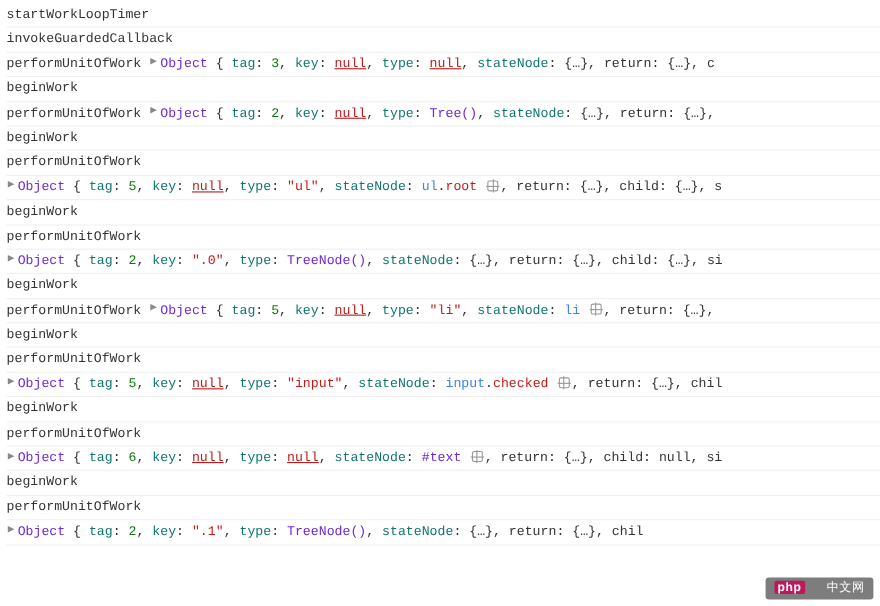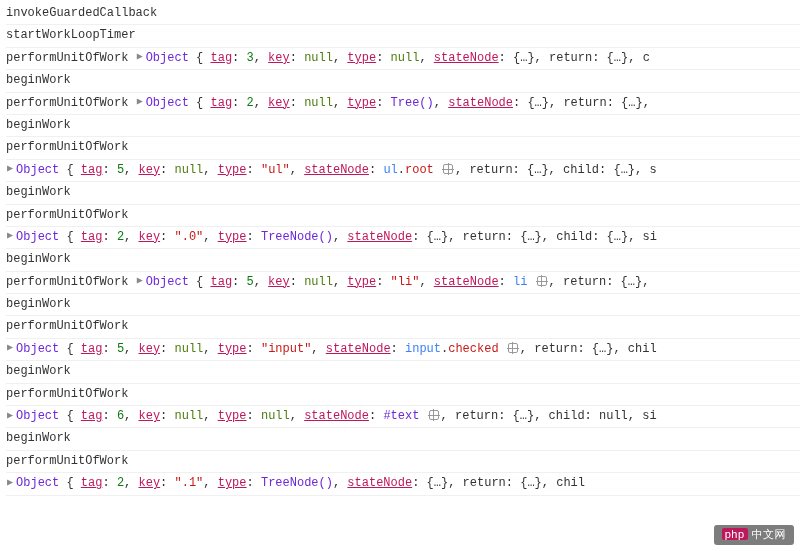--- a/index.html
+++ b/index.html
@@ -24,27 +24,27 @@
     }
     .msg { color: #333; }
     .arrow {
       color: #888;
       display:inline-block;
       font-size:10px;
       vertical-align: middle;
       margin: 0 3px 0 1px;
     }
     .k-obj   { color: #6d28d9; }
-    .k-null  { color: #4d7c0f; }
+    .k-null  { color: #b91c1c; text-decoration: underline; }
     .k-num   { color: #0b7a10; }
     .k-str   { color: #c41a16; }
     .k-text  { color: #333; }
     .k-dom1  { color: #3b82f6; }
     .k-dom2  { color: #c41a16; margin-top: 25px; }
-    .k-key   { color: #be185d; text-decoration: underline; }
+    .k-key   { color: #0f766e; }
     .pick {
       display:inline-block;
       width:10px; height:10px;
       border:1px solid #999;
       border-radius:2px;
       vertical-align:middle;
       margin:0 2px 1px 2px;
       position:relative;
     }
     .pick:before, .pick:after{
@@ -57,30 +57,30 @@
       right:6px; bottom:6px;
       background: rgba(102,102,102,0.85);
       color:#fff;
       font-family: "PingFang SC","Microsoft YaHei",sans-serif;
       font-size:11px;
       padding:2px 8px;
       border-radius:3px;
       letter-spacing:0.5px;
     }
     .watermark .p {
-      background:#be185d; color:#fff; font-weight:normal;
-      padding:0 3px; border-radius:2px; margin-right:4px;
+      background:#be185d; color:#fff; font-weight:bold;
+      padding:0 3px; border-radius:2px; margin-right:20px;
     }
   </style>
 </head>
 <body>
 
 <div id="log">
+    <div class="row"><span class="msg">startWorkLoopTimer</span></div>
     <div class="row"><span class="msg">invokeGuardedCallback</span></div>
-    <div class="row"><span class="msg">startWorkLoopTimer</span></div>
     <div class="row"><span class="msg">performUnitOfWork</span> <span><span class="arrow">▶</span><span class="k-obj">Object</span> <span class="k-text">{ </span><span class="k-key">tag</span><span class="k-text">: </span><span class="k-num">3</span><span class="k-text">, </span><span class="k-key">key</span><span class="k-text">: </span><span class="k-null">null</span><span class="k-text">, </span><span class="k-key">type</span><span class="k-text">: </span><span class="k-null">null</span><span class="k-text">, </span><span class="k-key">stateNode</span><span class="k-text">: </span><span class="k-text">{…}</span><span class="k-text">, return: {…}, c</span></span></div>
     <div class="row"><span class="msg">beginWork</span></div>
     <div class="row"><span class="msg">performUnitOfWork</span> <span><span class="arrow">▶</span><span class="k-obj">Object</span> <span class="k-text">{ </span><span class="k-key">tag</span><span class="k-text">: </span><span class="k-num">2</span><span class="k-text">, </span><span class="k-key">key</span><span class="k-text">: </span><span class="k-null">null</span><span class="k-text">, </span><span class="k-key">type</span><span class="k-text">: </span><span class="k-obj">Tree()</span><span class="k-text">, </span><span class="k-key">stateNode</span><span class="k-text">: </span><span class="k-text">{…}</span><span class="k-text">, return: {…}, </span></span></div>
     <div class="row"><span class="msg">beginWork</span></div>
     <div class="row"><span class="msg">performUnitOfWork</span></div>
     <div class="row"><span><span class="arrow">▶</span><span class="k-obj">Object</span> <span class="k-text">{ </span><span class="k-key">tag</span><span class="k-text">: </span><span class="k-num">5</span><span class="k-text">, </span><span class="k-key">key</span><span class="k-text">: </span><span class="k-null">null</span><span class="k-text">, </span><span class="k-key">type</span><span class="k-text">: </span><span class="k-str">"ul"</span><span class="k-text">, </span><span class="k-key">stateNode</span><span class="k-text">: </span><span class="k-dom1">ul</span>.<span class="k-dom2">root</span> <span class="pick"></span><span class="k-text">, return: {…}, child: {…}, s</span></span></div>
     <div class="row"><span class="msg">beginWork</span></div>
     <div class="row"><span class="msg">performUnitOfWork</span></div>
     <div class="row"><span><span class="arrow">▶</span><span class="k-obj">Object</span> <span class="k-text">{ </span><span class="k-key">tag</span><span class="k-text">: </span><span class="k-num">2</span><span class="k-text">, </span><span class="k-key">key</span><span class="k-text">: </span><span class="k-str">".0"</span><span class="k-text">, </span><span class="k-key">type</span><span class="k-text">: </span><span class="k-obj">TreeNode()</span><span class="k-text">, </span><span class="k-key">stateNode</span><span class="k-text">: </span><span class="k-text">{…}</span><span class="k-text">, return: {…}, child: {…}, si</span></span></div>
     <div class="row"><span class="msg">beginWork</span></div>

